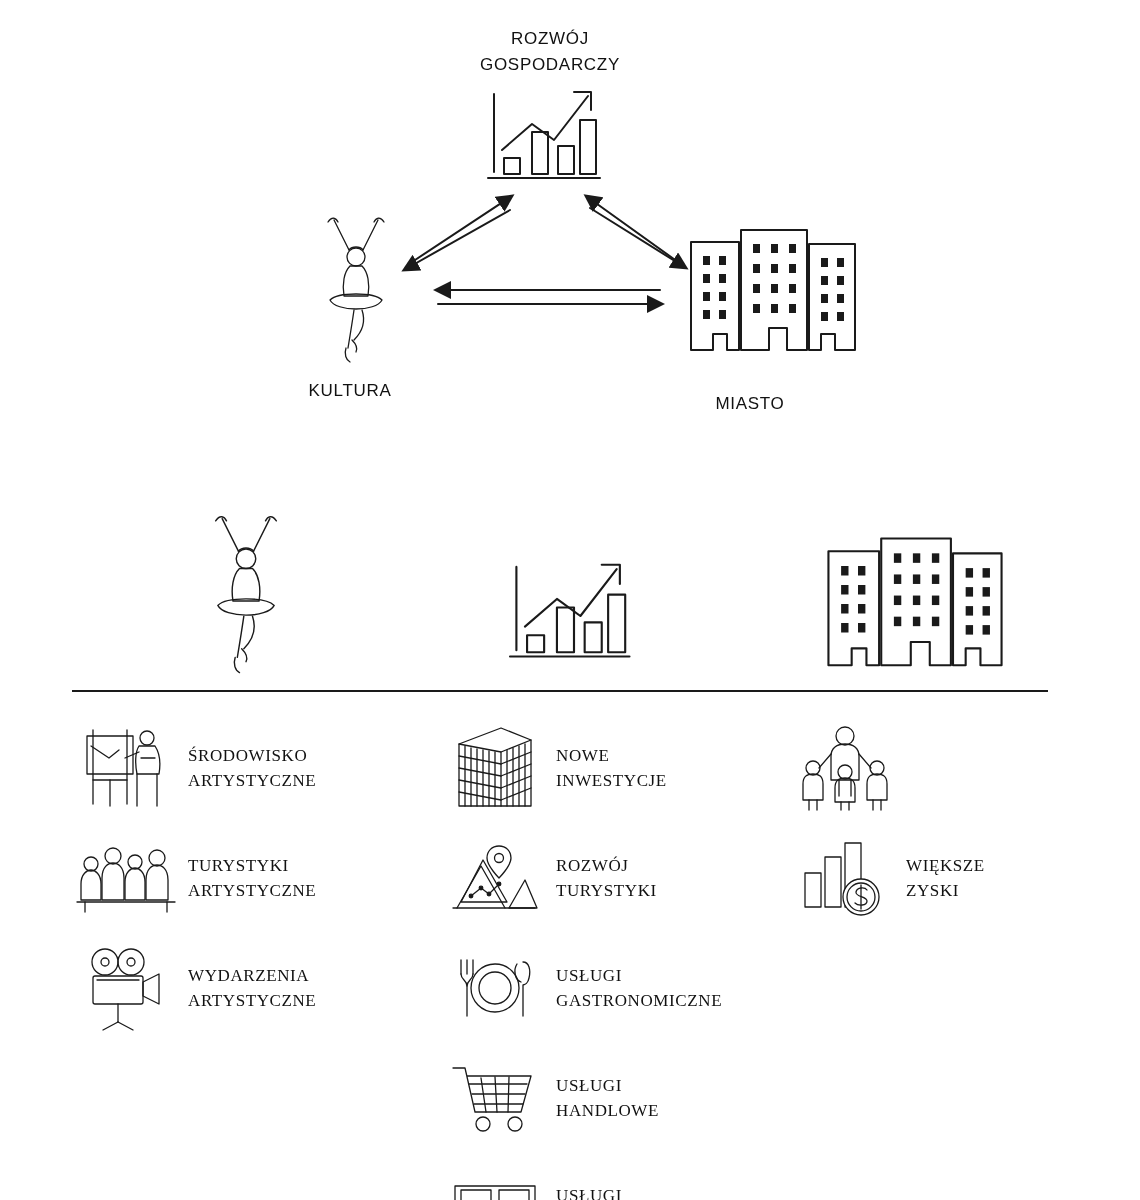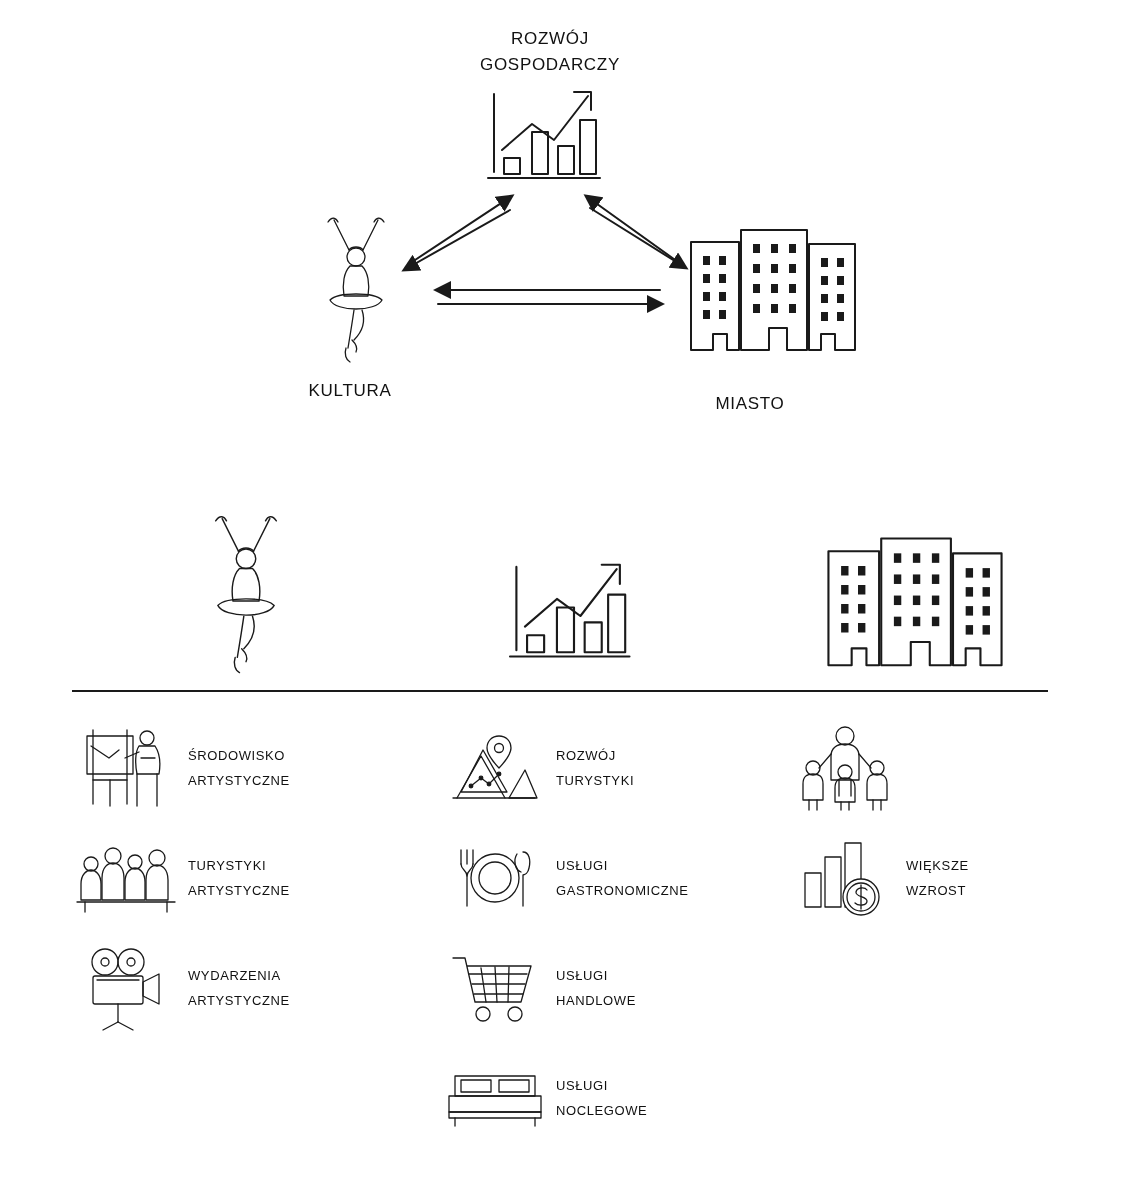--- a/index.html
+++ b/index.html
@@ -101,26 +101,27 @@
   }
   .item-icon {
     width: 110px;
     min-width: 110px;
     height: 92px;
     display: flex;
     align-items: center;
     justify-content: center;
   }
   .item-label {
-    font-size: 13px;
+    font-size: 17px;
     letter-spacing: 0.6px;
     line-height: 25px;
     white-space: pre-line;
     padding-left: 6px;
     color: #111;
+    font-family: Liberation Serif, serif;
   }
 
   svg { display: block; overflow: visible; }
   .ln { fill: none; stroke: #1a1a1a; stroke-width: 2; stroke-linecap: round; stroke-linejoin: round; }
   .ln-thin { fill: none; stroke: #1a1a1a; stroke-width: 1.3; stroke-linecap: round; stroke-linejoin: round; }
   .fill-dark { fill: #1a1a1a; stroke: none; }
 </style>
 </head>
 <body>
 
@@ -358,20 +359,37 @@
         </g>
       </svg>
     </div>
     <div class="item-label">WYDARZENIA
 ARTYSTYCZNE</div>
   </div>
 </div>
 
 <div class="column" id="col-economy">
 
+  <div class="item">
+    <div class="item-icon">
+      <svg width="92" height="92" viewBox="0 0 92 92">
+        <g class="ln-thin">
+          <path d="M10 22 L52 6 L82 18 L82 84 L10 84 Z"></path>
+          <path d="M10 22 L52 30 L52 84"></path>
+          <path d="M52 30 L82 18"></path>
+          <path d="M16 24 L16 84 M22 26 L22 84 M28 27 L28 84 M34 28 L34 84 M40 29 L40 84 M46 30 L46 84"></path>
+          <path d="M58 28 L58 84 M64 26 L64 84 M70 24 L70 84 M76 22 L76 84"></path>
+          <path d="M10 34 L52 42 M10 46 L52 54 M10 58 L52 66 M10 70 L52 78"></path>
+          <path d="M52 42 L82 30 M52 54 L82 42 M52 66 L82 54 M52 78 L82 66"></path>
+        </g>
+      </svg>
+    </div>
+    <div class="item-label">NOWE
+INWESTYCJE</div>
+  </div>
 
   <div class="item">
     <div class="item-icon">
       <svg width="96" height="76" viewBox="0 0 96 76">
         <g class="ln-thin">
           <path d="M14 62 L36 20 L60 62 Z"></path>
           <path d="M6 68 L88 68"></path>
           <path d="M10 68 L34 26 L58 68"></path>
           <path d="M62 68 L78 40 L90 68 Z"></path>
           <path d="M24 56 L34 48 L42 54 L52 44"></path>
@@ -472,15 +490,15 @@
           <rect x="26" y="22" width="16" height="50"></rect>
           <rect x="46" y="8" width="16" height="64"></rect>
           <circle cx="62" cy="62" r="18" fill="#ffffff"></circle>
           <circle cx="62" cy="62" r="14"></circle>
           <path d="M62 50 L62 74"></path>
           <path d="M68 55 C66 52 58 52 57 57 C56 62 68 61 68 66 C68 71 59 71 56 68"></path>
         </g>
       </svg>
     </div>
     <div class="item-label">WIĘKSZE
-WZROST</div>
+ZYSKI</div>
   </div>
 </div>
 
 </body></html>

